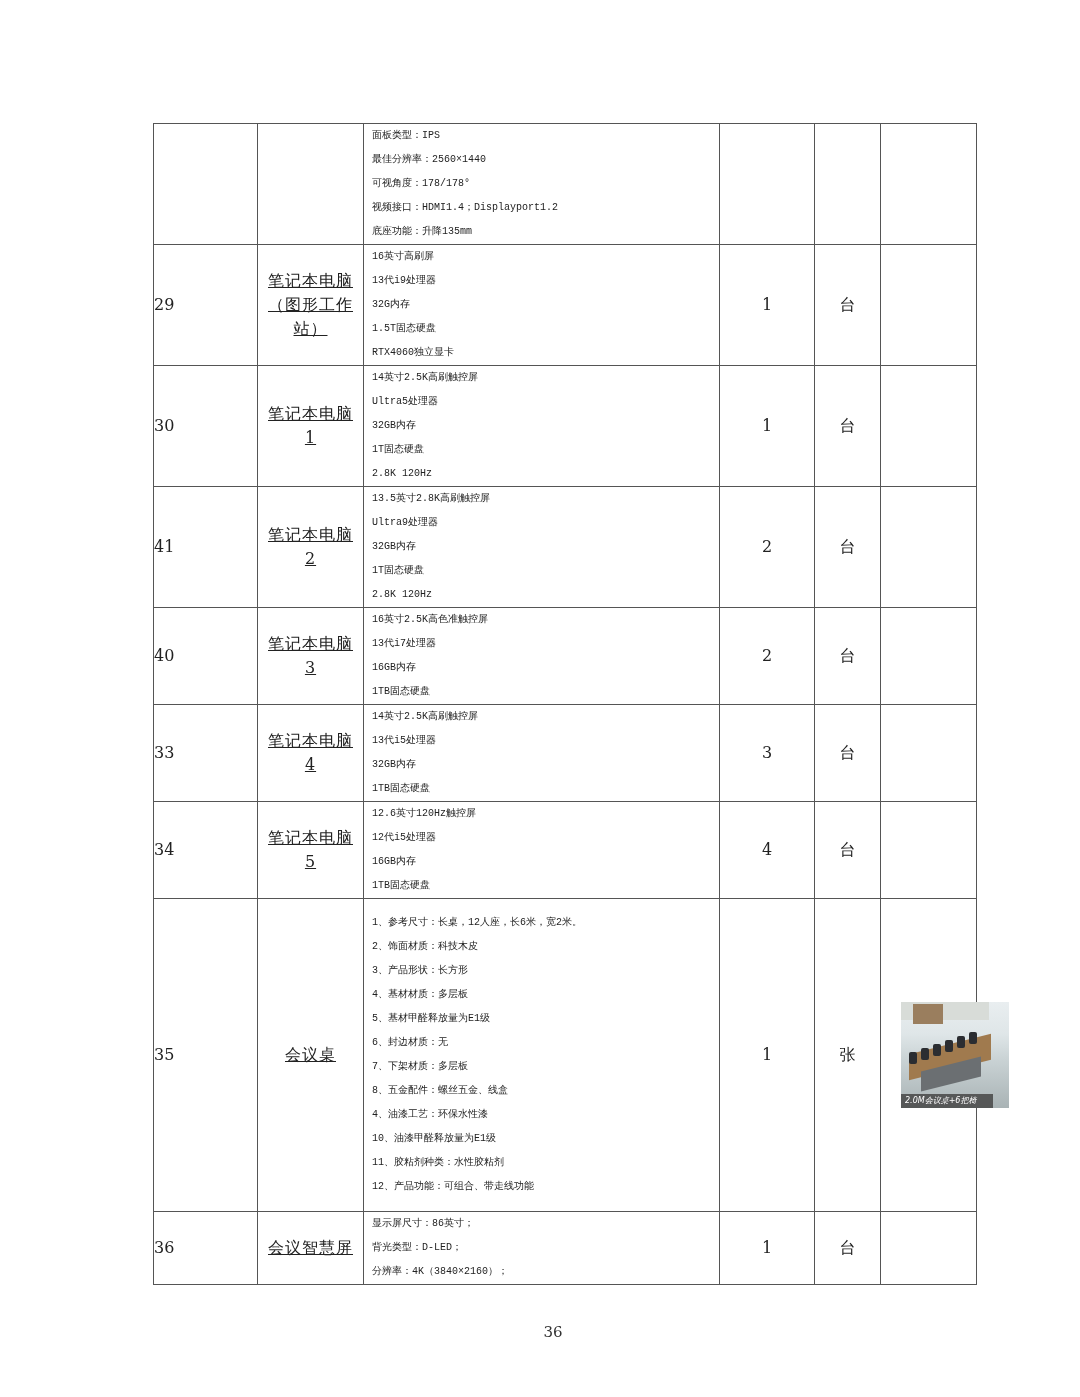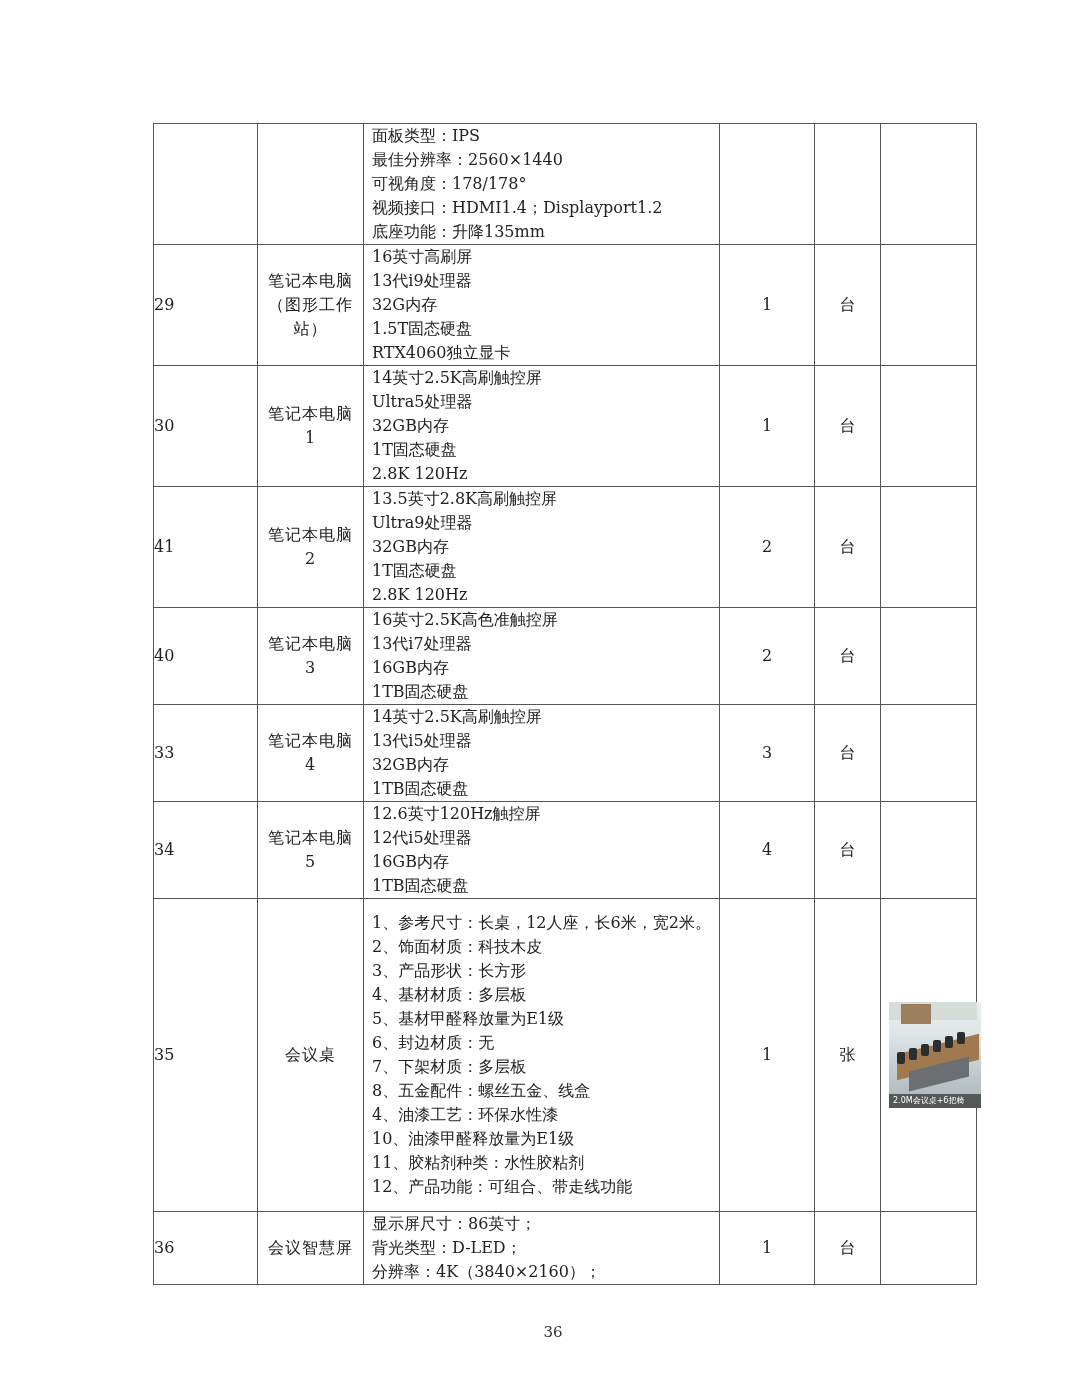--- a/index.html
+++ b/index.html
@@ -18,26 +18,27 @@
       border: 1.5px solid #555;
       padding: 0; vertical-align: middle;
       font-size: 16px; line-height: 24px;
     }
     td.c-num { width: 103px; text-align: left; }
     td.c-name { width: 93px; text-align: center; padding: 0 6px !important; letter-spacing: 1px; }
     td.c-spec { width: 343px; padding-left: 8px !important; padding-right: 4px !important; }
     td.c-qty { width: 94px; text-align: center; }
     td.c-unit { width: 65px; text-align: center; }
     td.c-img { width: 95px; text-align: center; }
-    .spec-line { display: block; white-space: nowrap; font-size: 16px; }
+    .spec-line { display: block; white-space: nowrap; font-size: 10px; font-family: Liberation Mono, monospace; }
     .spec-wrap { white-space: normal; }
-    .name-text { display: inline-block; line-height: 24px; }
+    .name-text { display: inline-block; line-height: 24px; text-decoration: underline; }
     .thumb {
-      width: 92px; height: 106px; margin-left: 8px; position: relative; overflow: hidden;
+      width: 108px; height: 106px; margin-left: 20px; position: relative; overflow: hidden;
       background: linear-gradient(#e9eef0 0%, #dfe6e8 30%, #c9d2d4 55%, #a9b3b5 100%);
+      font-style: italic;
     }
     .thumb .wall { position: absolute; left: 0; top: 0; width: 88px; height: 18px; background: #d8dcd8; }
     .thumb .cab { position: absolute; left: 12px; top: 2px; width: 30px; height: 20px; background: #9a7e5e; }
     .thumb .table-top {
       position: absolute; left: 8px; top: 42px; width: 82px; height: 26px;
       background: #a07a4e; transform: skewY(-14deg);
     }
     .thumb .table-base { position: absolute; left: 20px; top: 62px; width: 60px; height: 20px; background: #6b6f72; transform: skewY(-14deg); }
     .thumb .chair { position: absolute; width: 8px; height: 12px; background: #2b2d31; border-radius: 2px; }
     .thumb .caption {

